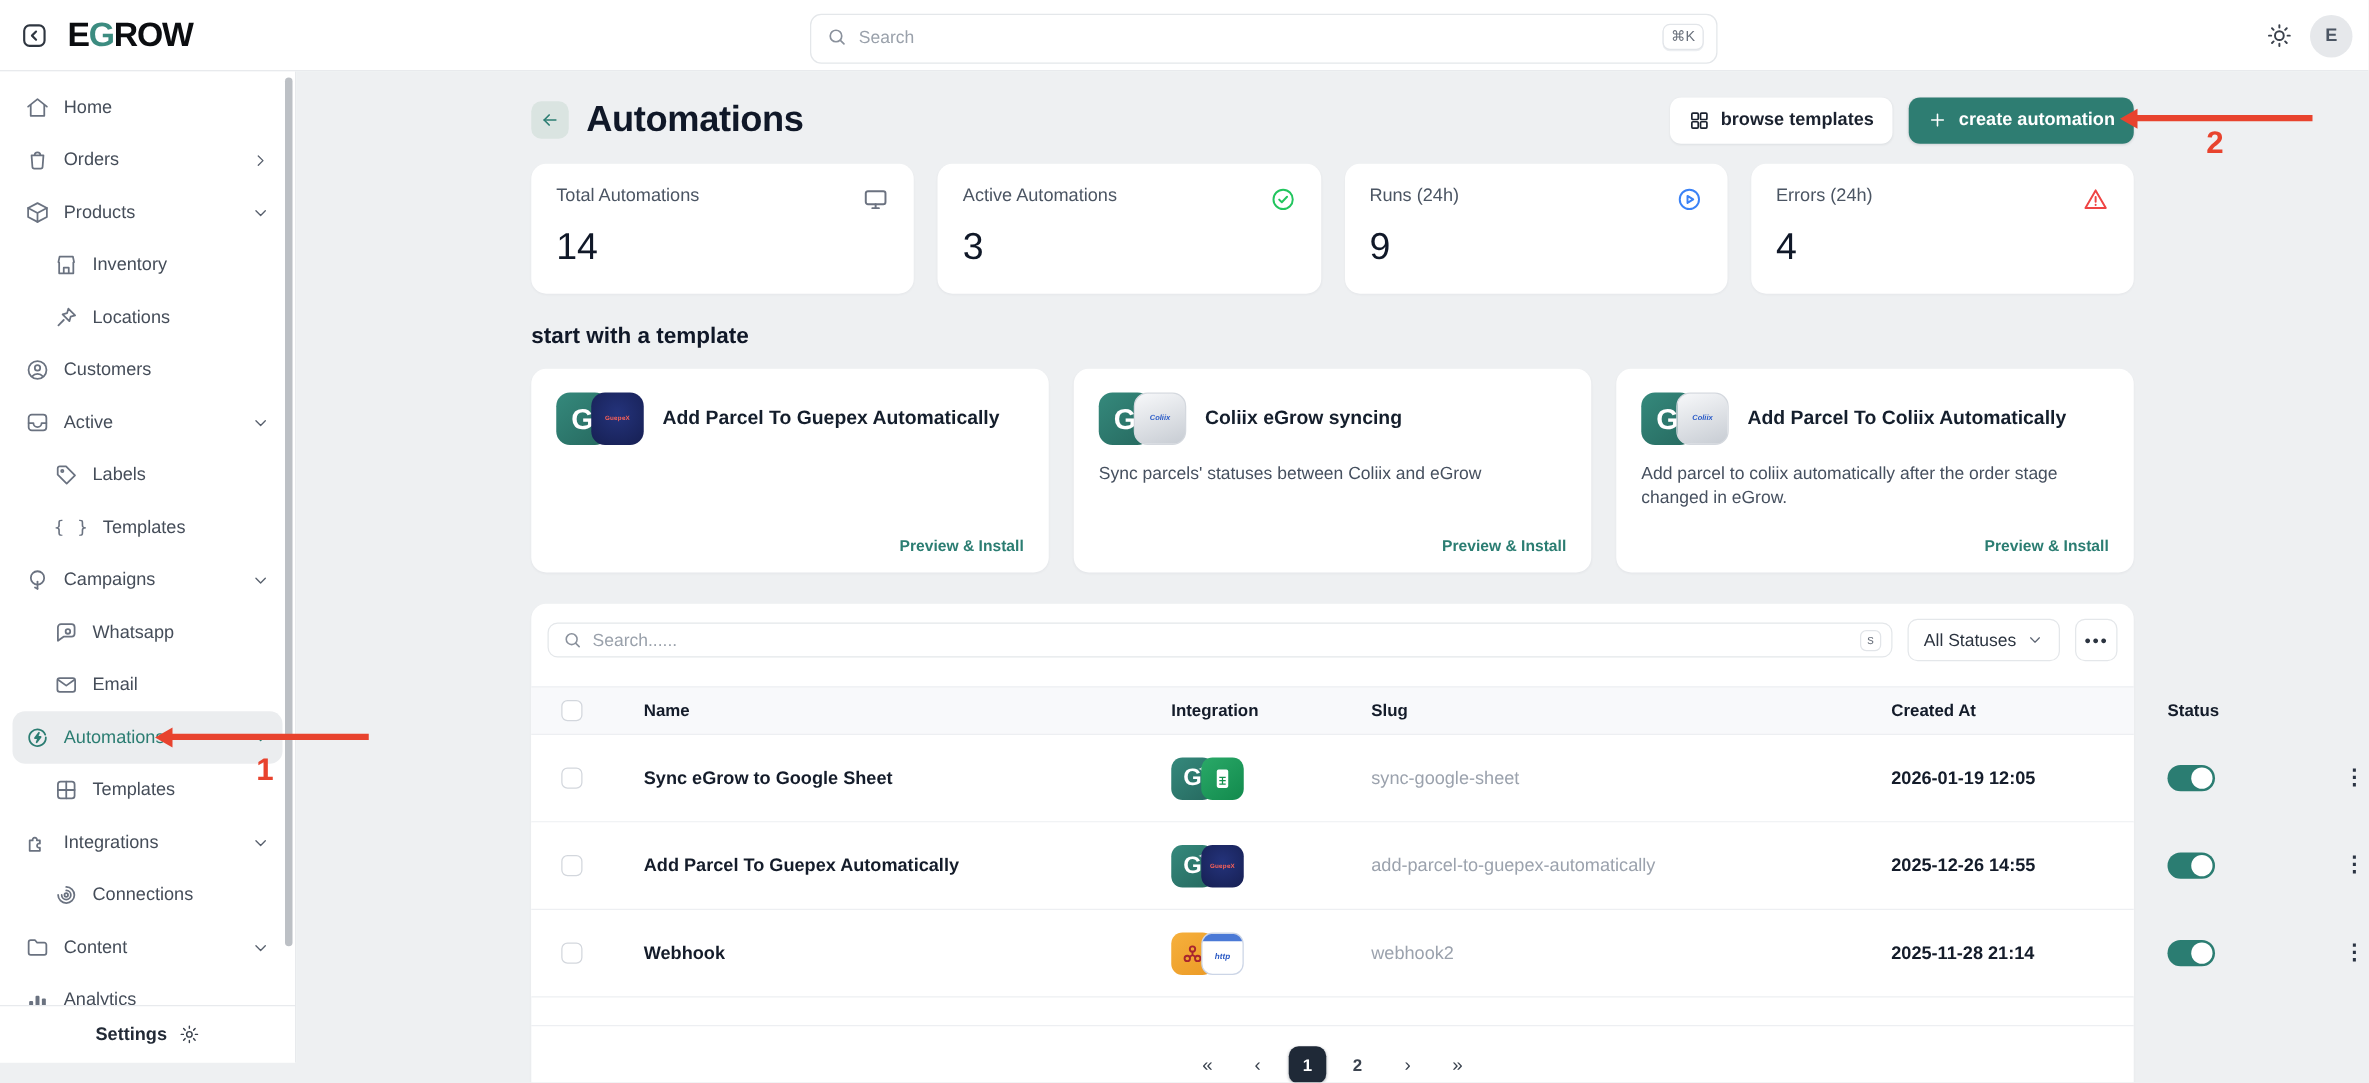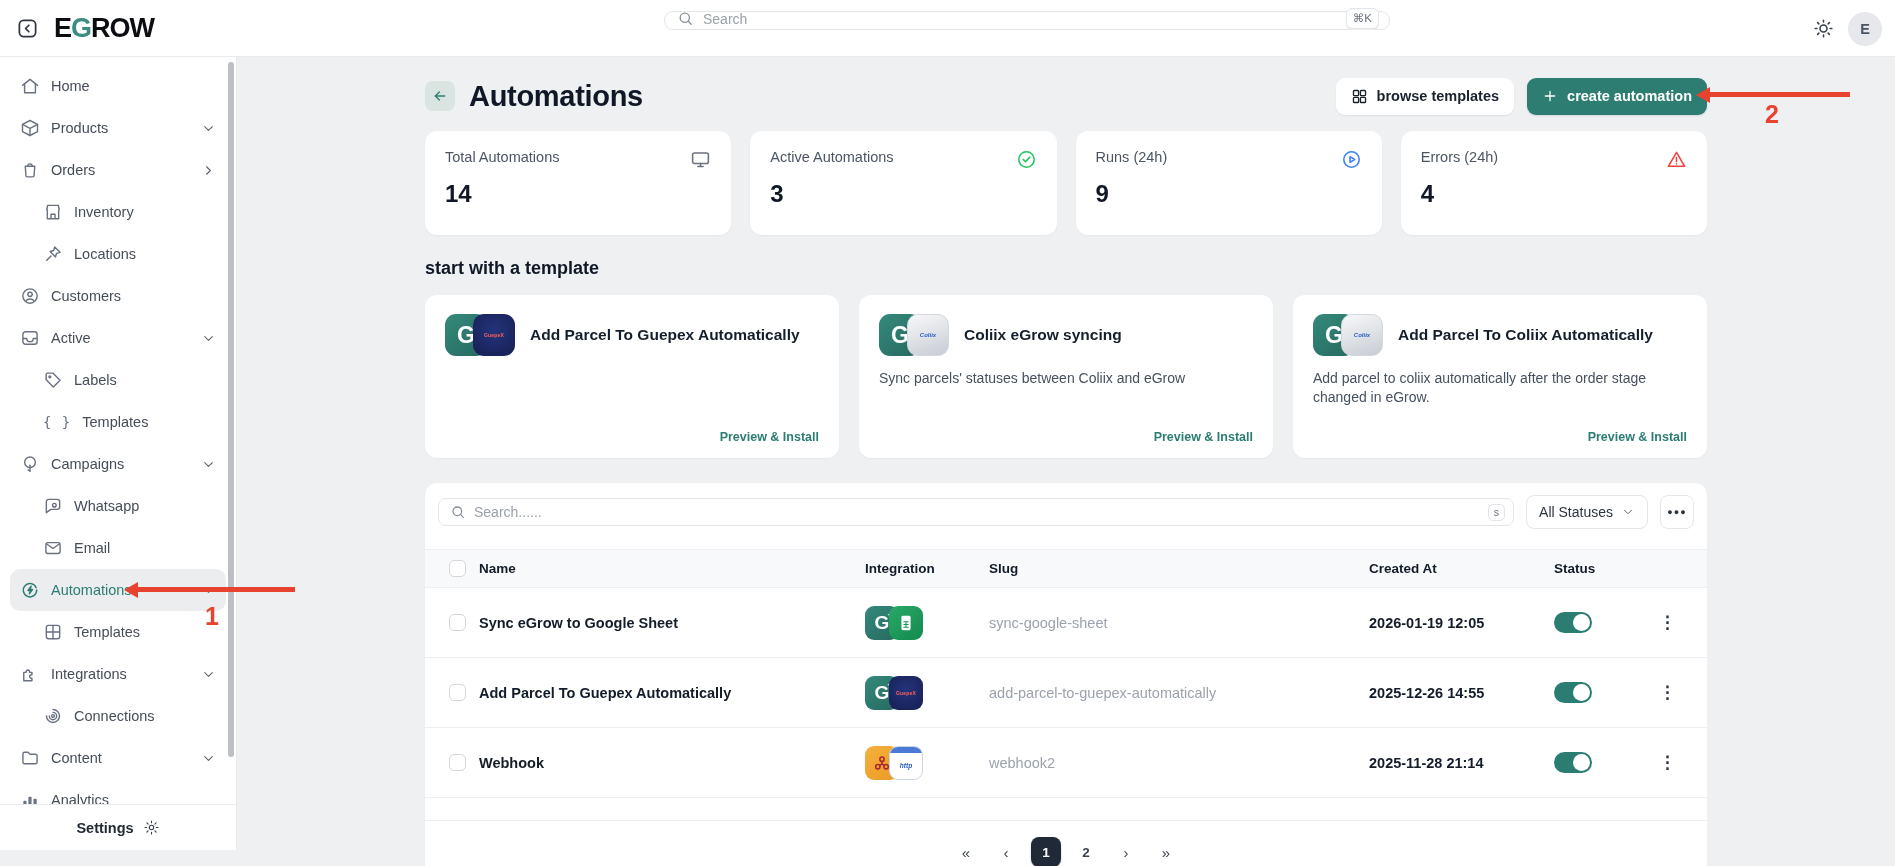--- a/index.html
+++ b/index.html
@@ -6,21 +6,21 @@
   html,body { width:1895px; height:866px; }
   body { font-family:"Liberation Sans","DejaVu Sans",sans-serif; background:#eef0f2; overflow:hidden; }
   .app { position:relative; width:1895px; height:866px; overflow:hidden; }
 
   
   .topbar { position:absolute; left:0; top:0; width:100%; height:57px; background:#fff; border-bottom:1px solid #e8eaed; z-index:3; }
   .logo-area { position:absolute; left:15px; top:0; height:57px; display:flex; align-items:center; gap:15px; }
   .collapse-btn { width:24px; height:24px; display:flex; align-items:center; justify-content:center; color:#2f3640; cursor:pointer; background:none; border:none; }
   .logo { font-size:27px; font-weight:900; letter-spacing:-1px; color:#0b0d10; display:flex; }
   .logo .g { color:#3c8c80; }
-  .search-wrap { position:absolute; left:648px; top:11px; width:726px; height:19px; background:#fff; border:1px solid #e4e7ea; border-radius:9px; display:flex; align-items:center; padding:0 10px 4px 12px;margin-left:16px; }
+  .search-wrap { position:absolute; left:648px; top:11px; width:726px; height:40px; background:#fff; border:1px solid #e4e7ea; border-radius:9px; display:flex; align-items:center; padding:0 10px 4px 12px; }
   .search-wrap input { flex:1; border:none; outline:none; font-size:14px; color:#333; background:transparent; margin-left:9px; font-family:inherit; }
   .search-wrap input::placeholder { color:#9aa1ab; }
   .kbd { border:1px solid #e2e5e9; border-radius:6px; padding:2px 6px 3px; font-size:11.5px; color:#6a717c; background:#fff; box-shadow:0 1px 0 #eceef1; }
   .topbar-right { position:absolute; right:13px; top:0; height:57px; display:flex; align-items:center; gap:14px; }
   .icon-btn { background:none; border:none; color:#3a414c; display:flex; align-items:center; cursor:pointer; }
   .avatar { width:34px; height:34px; border-radius:50%; background:#e6e8eb; color:#4b5563; font-weight:700; font-size:14.5px; display:flex; align-items:center; justify-content:center; }
 
   
   .sidebar { position:absolute; left:0; top:57px; bottom:16px; width:237px; background:#fff; border-right:1px solid #e8eaed; padding:8px 10px 0; z-index:2; }
   .nav-item { height:42px; display:flex; align-items:center; gap:11px; padding:0 10px; border-radius:10px; color:#454d59; font-size:14.5px; font-weight:500; cursor:pointer; }
@@ -46,21 +46,21 @@
   .btn { height:37px; border:none; border-radius:9px; display:flex; align-items:center; gap:9px; padding:0 15px; font-size:14.5px; font-weight:600; cursor:pointer; font-family:inherit; }
   .btn svg { stroke:currentColor; fill:none; stroke-width:1.9; stroke-linecap:round; stroke-linejoin:round; }
   .btn-light { background:#fff; color:#1a212e; box-shadow:0 1px 2px rgba(16,24,40,.07); }
   .btn-primary { background:#2e7d72; color:#fff; box-shadow:0 1px 2px rgba(16,24,40,.12); }
 
   .stats { display:grid; grid-template-columns:repeat(4,1fr); gap:19px; margin-top:16px; }
   .stat-card { background:#fff; border-radius:12px; padding:18px 20px; height:104px; box-shadow:0 1px 2px rgba(16,24,40,.04); }
   .stat-top { display:flex; justify-content:space-between; align-items:flex-start; color:#4b5563; font-size:14.5px; }
   .stat-top svg { fill:none; stroke-width:1.8; stroke-linecap:round; stroke-linejoin:round; }
   .ic-gray { stroke:#6b7280; } .ic-green { stroke:#22c55e; } .ic-blue { stroke:#3b82f6; } .ic-red { stroke:#ef4444; }
-  .stat-value { font-size:24px; font-weight:700; color:#101828; margin-top:7px; }
+  .stat-value { font-size:30px; font-weight:400; color:#101828; margin-top:7px; }
 
   .section-heading { margin-top:23px; font-size:18px; font-weight:800; color:#101828; }
 
   .tcards { display:grid; grid-template-columns:repeat(3,1fr); gap:20px; margin-top:16px; }
   .tcard { background:#fff; border-radius:12px; padding:19px 20px 14px; height:163px; display:flex; flex-direction:column; box-shadow:0 1px 2px rgba(16,24,40,.04); }
   .tcard-head { display:flex; align-items:center; gap:15px; }
   .ipair { display:flex; align-items:center; }
   .ipair .mini { position:relative; }
   .ipair .mini + .mini { margin-left:-14px; z-index:2; }
   .mini { width:42px; height:42px; border-radius:11px; display:flex; align-items:center; justify-content:center; overflow:hidden; }
@@ -86,21 +86,21 @@
   .table-card { background:#fff; border-radius:12px; margin-top:25px; padding-top:12px; height:420px; box-shadow:0 1px 2px rgba(16,24,40,.04); }
   .filter-row { display:flex; align-items:center; gap:12px; padding:0 13px; }
   .tsearch { flex:1; height:28px; border:1px solid #e4e7ea; border-radius:8px; display:flex; align-items:center; padding:0 8px 0 11px; }
   .tsearch input { flex:1; border:none; outline:none; font-size:14px; color:#333; margin-left:8px; font-family:inherit; background:transparent; }
   .tsearch input::placeholder { color:#9aa1ab; }
   .kbd-s { border:1px solid #e2e5e9; border-radius:5px; padding:1px 5px 2px; font-size:10.5px; color:#6a717c; }
   .statuses-btn { height:34px; border:1px solid #e4e7ea; background:#fff; border-radius:8px; display:flex; align-items:center; gap:8px; padding:0 12px; font-size:14px; color:#2c3440; font-weight:500; cursor:pointer; font-family:inherit; }
   .statuses-btn svg { stroke:#5d6573; fill:none; stroke-width:1.7; stroke-linecap:round; stroke-linejoin:round; }
   .more-btn { width:34px; height:34px; border:1px solid #e4e7ea; background:#fff; border-radius:8px; color:#2c3440; font-size:9px; letter-spacing:1px; cursor:pointer; display:flex; align-items:center; justify-content:center; font-weight:700; }
 
-  .t-row { display:grid; grid-template-columns:54px 386px 124px 380px 185px 105px 48px; align-items:center; }
+  .t-row { display:grid; grid-template-columns:54px 386px 124px 380px 185px 105px 48px; align-items:center;gap:36px; }
   .t-head { margin-top:20px; height:39px; background:#f8f9fb; border-top:1px solid #edeff2; border-bottom:1px solid #edeff2; font-size:13.5px; font-weight:700; color:#141c2a; }
   .t-body-row { height:70px; border-bottom:1px solid #edeff2; background:#fff; }
   .cb { width:17px; height:17px; border:1.5px solid #d3d7dd; border-radius:5px; margin-left:24px; background:#fff; cursor:pointer; }
   .cell-name { font-size:14.5px; font-weight:700; color:#141c2a; }
   .cell-slug { font-size:14.5px; color:#9ba2ad; }
   .cell-date { font-size:14.5px; font-weight:700; color:#141c2a; }
   .toggle { width:38px; height:21px; border-radius:11px; background:#2b7d72; position:relative; cursor:pointer; }
   .toggle .knob { position:absolute; top:2px; right:2px; width:17px; height:17px; border-radius:50%; background:#fff; }
   .kebab { background:none; border:none; font-size:17px; font-weight:700; color:#2a3342; cursor:pointer; line-height:1; }
 
@@ -164,42 +164,42 @@
           <svg width="20" height="20" viewBox="0 0 24 24">
             <path d="M3 11.2 12 4l9 7.2"></path>
             <path d="M5.5 9.6V20h13V9.6"></path>
           </svg>
         </span>
       <span>Home</span>
     </div>
     <div class="nav-item">
       <span class="icn">
           <svg width="20" height="20" viewBox="0 0 24 24">
+            <path d="M6.3 7.5h11.4l-.8 11a1.8 1.8 0 0 1-1.8 1.7H8.9a1.8 1.8 0 0 1-1.8-1.7Z"></path>
+            <path d="M9.3 7.3a2.7 2.7 0 0 1 5.4 0"></path>
+          </svg>
+        </span>
+      <span>Orders</span>
+      <span class="chev">
+          <svg width="15" height="15" viewBox="0 0 24 24">
+            <path d="m9 6 6 6-6 6"></path>
+          </svg>
+        </span>
+    </div>
+    <div class="nav-item">
+      <span class="icn">
+          <svg width="20" height="20" viewBox="0 0 24 24">
             <path d="M12 3l9 4.7v8.6L12 21l-9-4.7V7.7Z"></path>
             <path d="M3 7.7l9 4.7 9-4.7M12 12.4V21"></path>
           </svg>
         </span>
       <span>Products</span>
       <span class="chev">
           <svg width="15" height="15" viewBox="0 0 24 24">
             <path d="m6 9 6 6 6-6"></path>
-          </svg>
-        </span>
-    </div>
-    <div class="nav-item">
-      <span class="icn">
-          <svg width="20" height="20" viewBox="0 0 24 24">
-            <path d="M6.3 7.5h11.4l-.8 11a1.8 1.8 0 0 1-1.8 1.7H8.9a1.8 1.8 0 0 1-1.8-1.7Z"></path>
-            <path d="M9.3 7.3a2.7 2.7 0 0 1 5.4 0"></path>
-          </svg>
-        </span>
-      <span>Orders</span>
-      <span class="chev">
-          <svg width="15" height="15" viewBox="0 0 24 24">
-            <path d="m9 6 6 6-6 6"></path>
           </svg>
         </span>
     </div>
     <div class="nav-item sub">
       <span class="icn">
           <svg width="20" height="20" viewBox="0 0 24 24">
             <path d="M4.5 9.3 5.6 4h12.8l1.1 5.3M5.2 9.5V20h13.6V9.5M9.6 20v-5.4h4.8V20"></path>
           </svg>
         </span>
       <span>Inventory</span>

